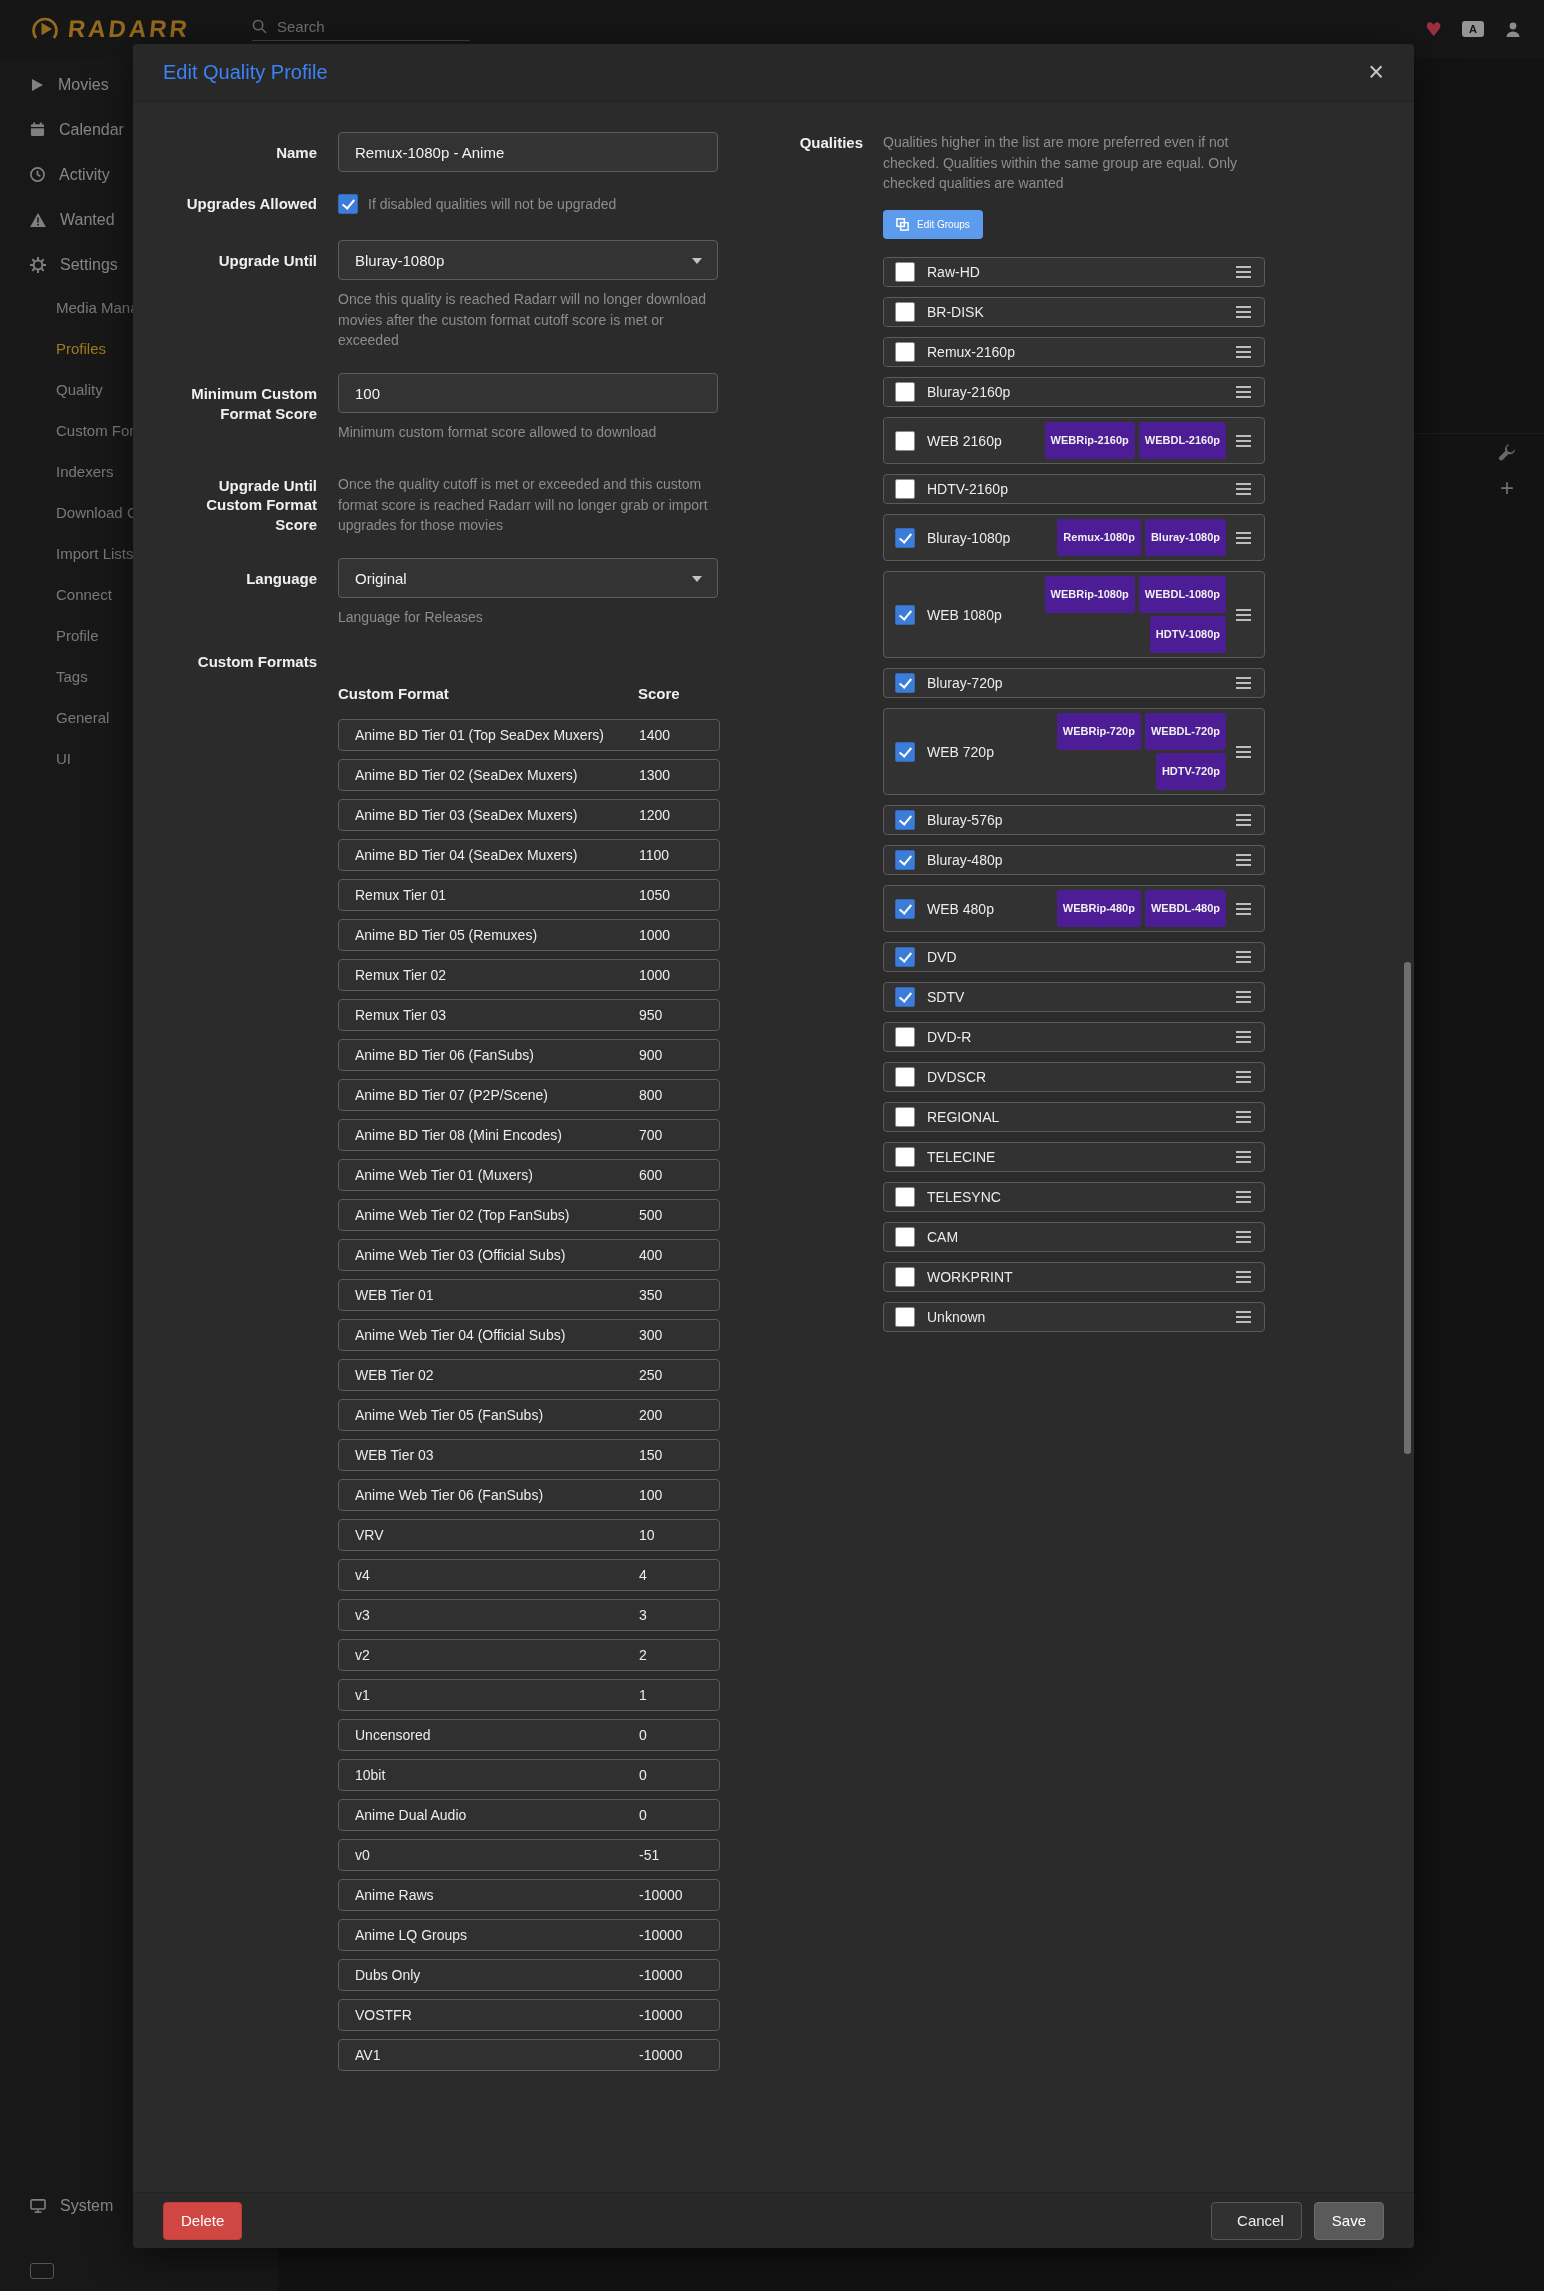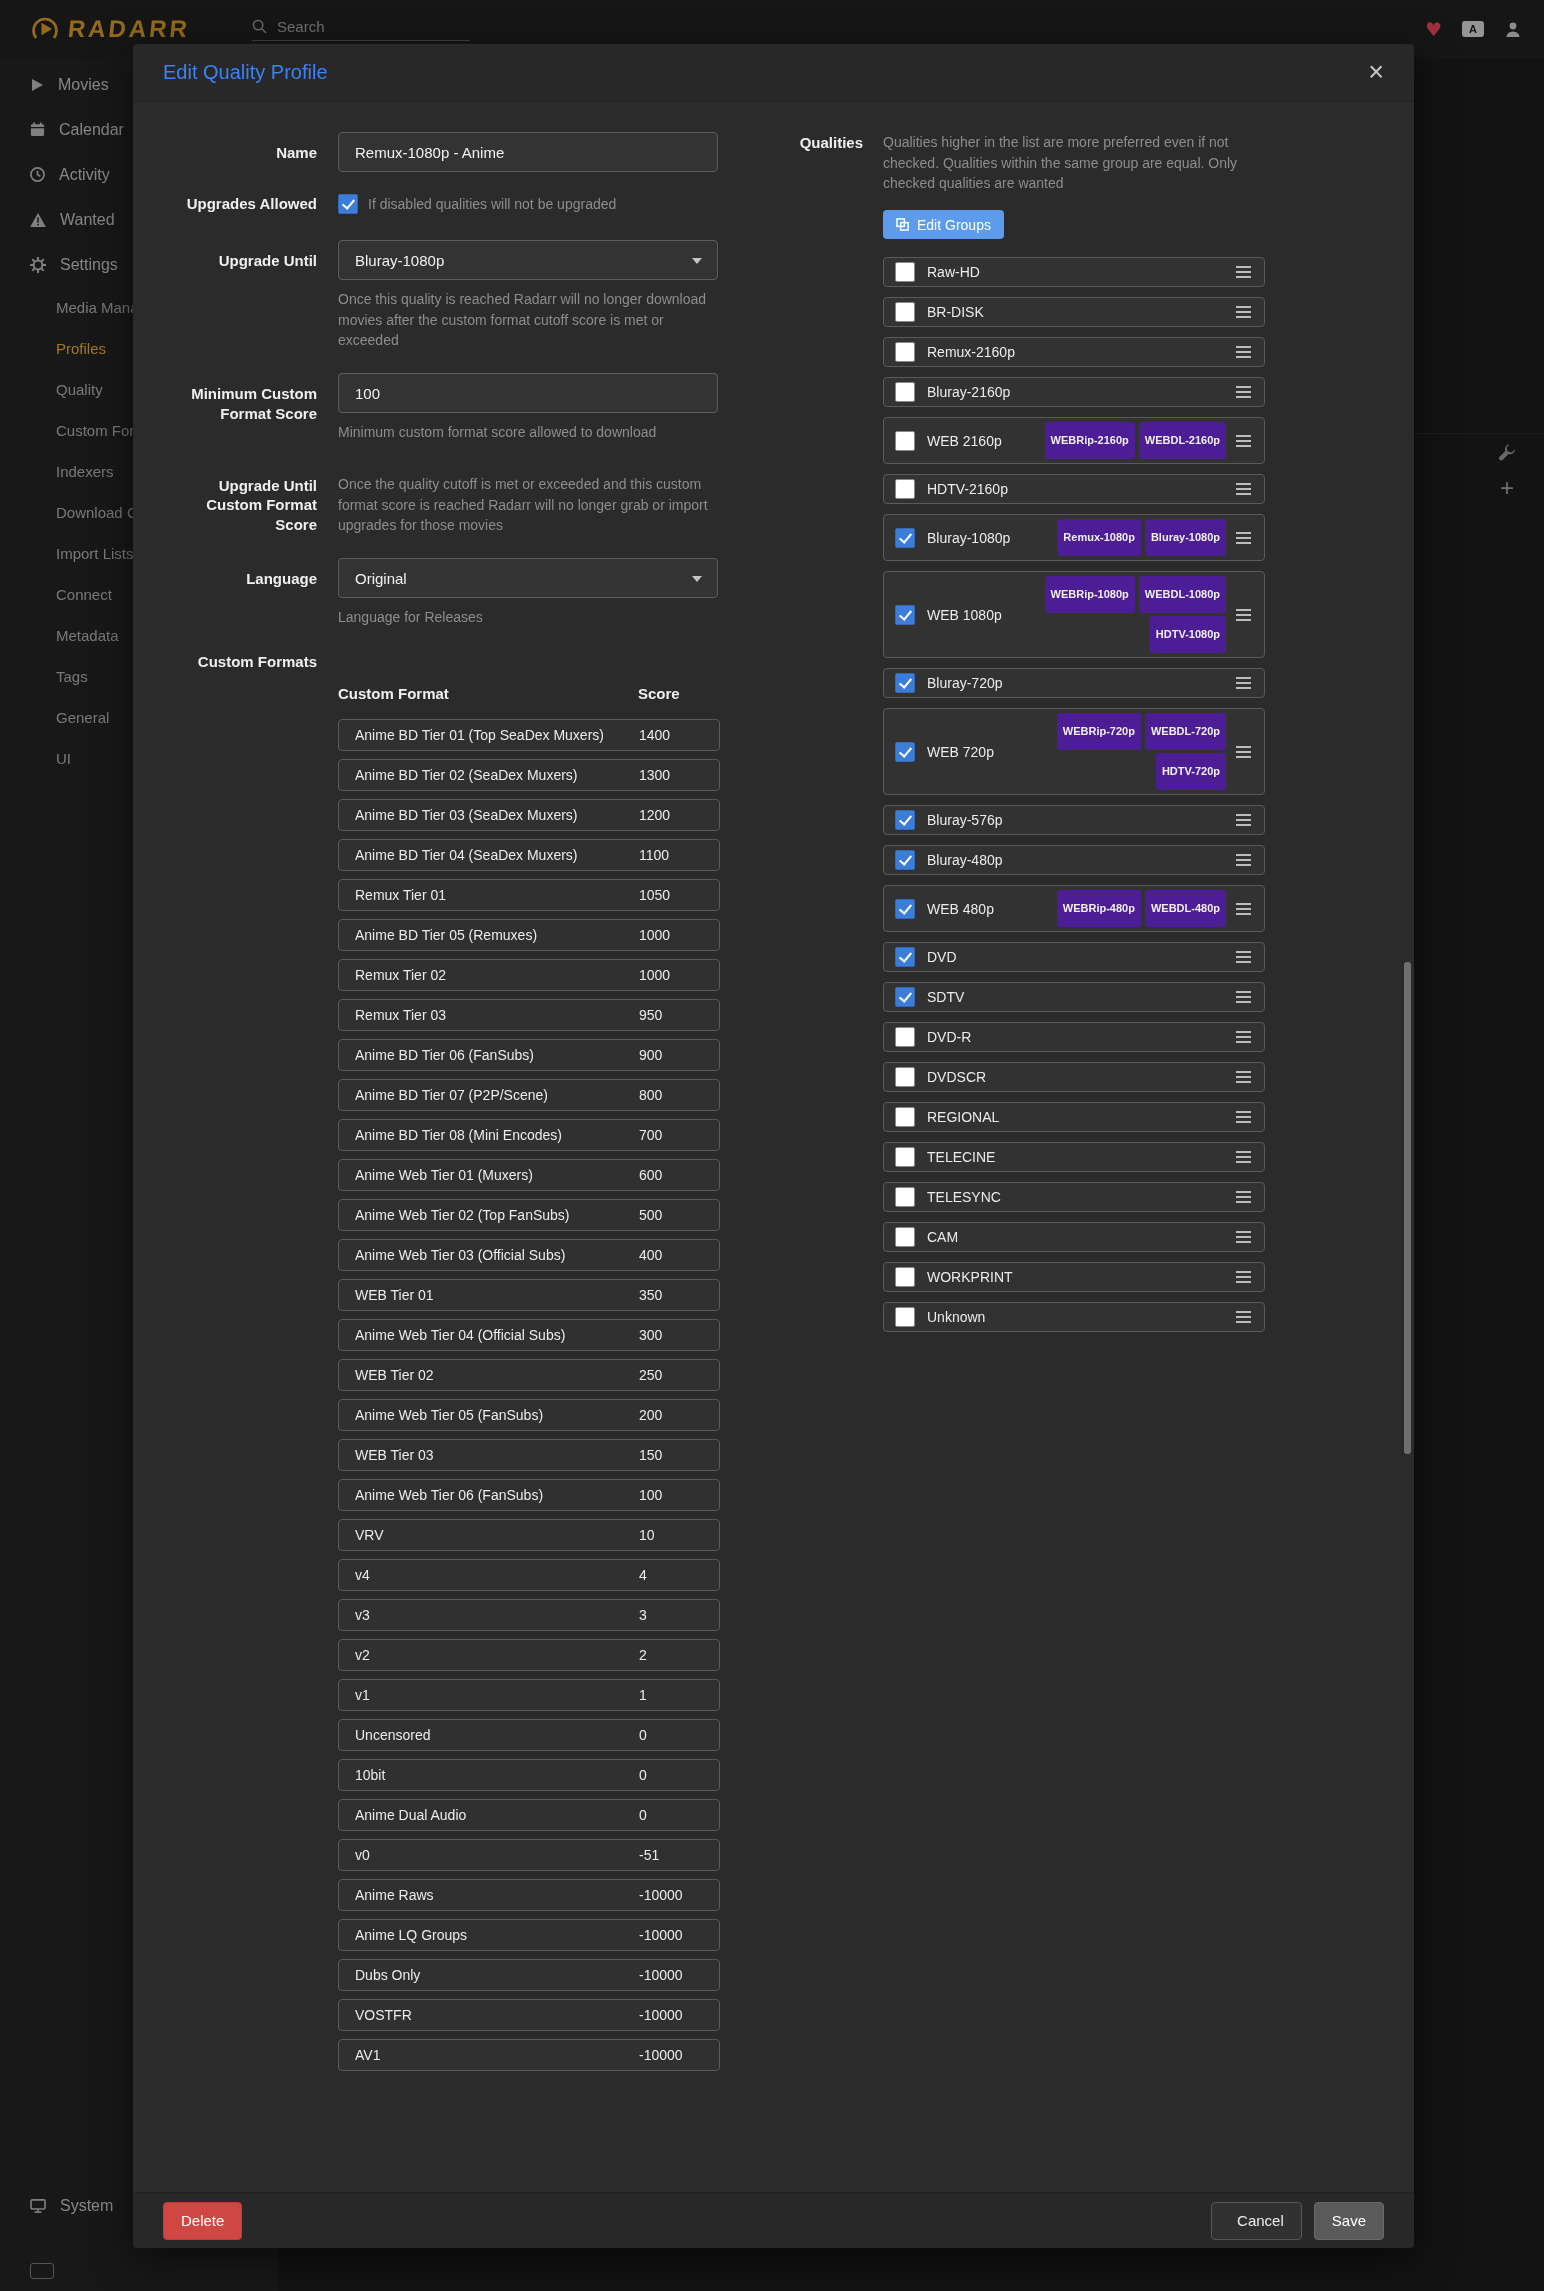--- a/index.html
+++ b/index.html
@@ -93,21 +93,21 @@
   .cf-head-score { position:absolute; left:300px; top:0; }
   .cf-row { position:relative; height:32px; line-height:30px; border:1px solid #5b5b5b; border-radius:4px;
     background:#303030; margin-bottom:8px; padding-left:16px; font-size:14px; color:#ececec; cursor:default; }
   .cf-score { position:absolute; left:300px; top:0; }
 
   .q-label { width:151px; flex-shrink:0; text-align:right; font-size:15px; font-weight:700;
     color:#f0f0f0; padding-top:2px; }
   .q-content { margin-left:20px; width:382px; }
   .q-help { color:#8d8d8d; font-size:14px; line-height:1.48; width:366px; }
   .edit-groups-btn { margin:16px 0 18px; height:29px; background:#5d9cec; border:none; border-radius:4px;
-    color:#fff; font-size:14px; font-family:inherit; padding:12px 13px; display:inline-flex; align-items:center;
+    color:#fff; font-size:10px; font-family:inherit; padding:12px 13px; display:inline-flex; align-items:center;
     gap:8px; cursor:pointer;text-align:center; }
   .q-row { display:flex; align-items:center; min-height:30px; border:1px solid #5b5b5b; border-radius:4px;
     background:#323232; margin-bottom:10px; padding:2px 0; }
   .q-row .checkbox { margin-left:11px; }
   .q-name { margin-left:12px; font-size:14px; color:#ececec; white-space:nowrap; }
   .badges { margin-left:auto; display:flex; flex-wrap:wrap; justify-content:flex-end;
     gap:3px 4px; max-width:228px; padding:2px 0; }
   .badge { display:inline-block; padding:13px 6px; background:#4c1d95; border-radius:3px;
     font-size:11px; font-weight:700; color:#f0f0f0; line-height:1; white-space:nowrap; }
   .drag-handle { width:15px; height:12px; margin:0 13px 0 10px; flex-shrink:0; cursor:grab;
@@ -224,21 +224,21 @@
       <div class="sub-item">
     <span>Download Clients</span>
   </div>
       <div class="sub-item">
     <span>Import Lists</span>
   </div>
       <div class="sub-item">
     <span>Connect</span>
   </div>
       <div class="sub-item">
-    <span>Metadata</span>
+    <span>Profile</span>
   </div>
       <div class="sub-item">
     <span>Tags</span>
   </div>
       <div class="sub-item">
     <span>General</span>
   </div>
       <div class="sub-item">
     <span>UI</span>
   </div>

